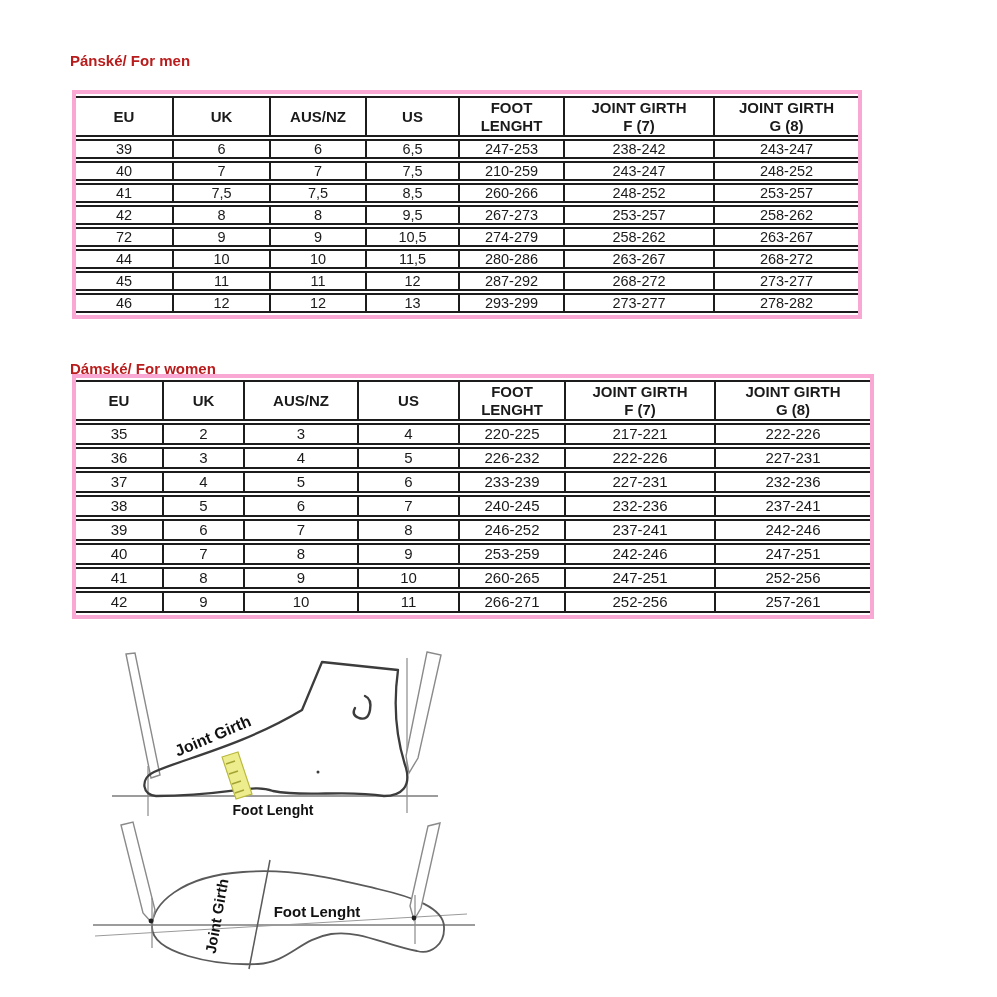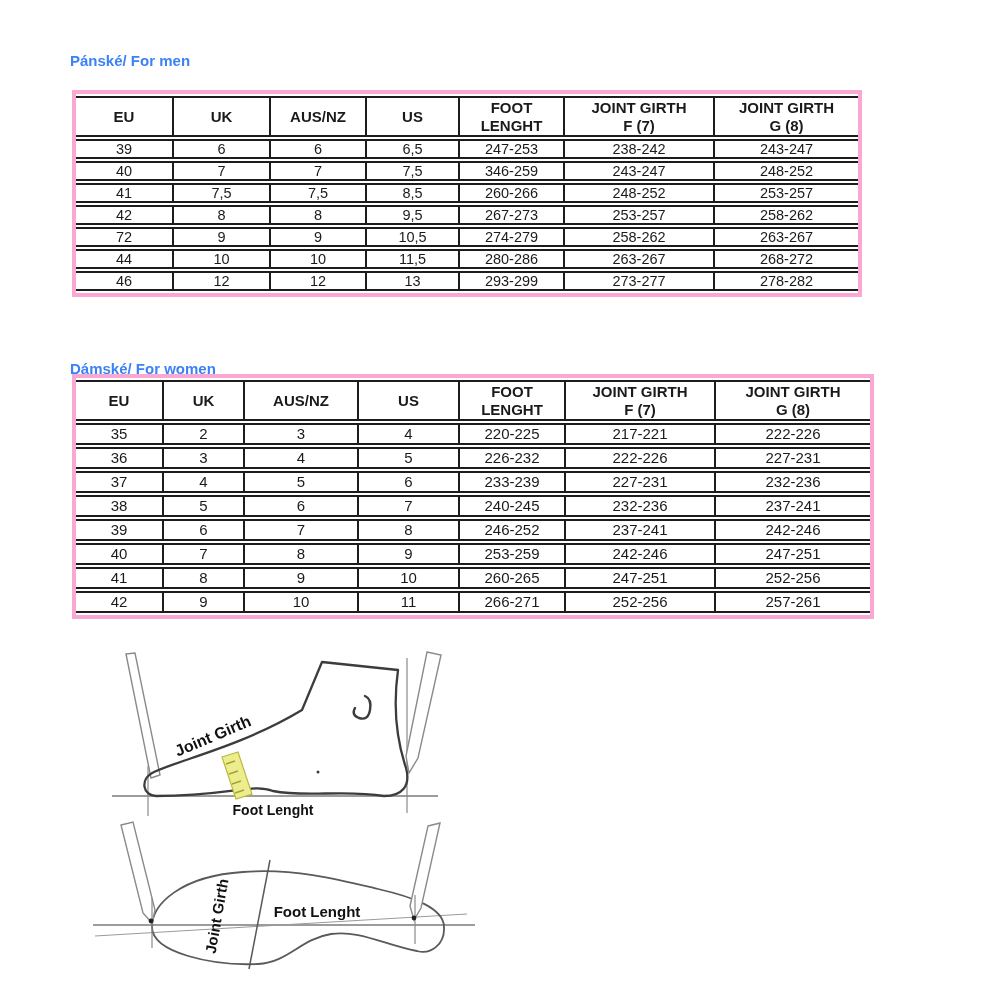--- a/index.html
+++ b/index.html
@@ -9,21 +9,21 @@
     font-family: "Liberation Sans", sans-serif;
     color: #1a1a1a;
     position: relative;
     overflow: hidden;
   }
   .section-title {
     position: absolute;
     left: 70px;
     font-size: 15px;
     font-weight: bold;
-    color: #3b82f6;
+    color: #b91c1c;
     white-space: nowrap;
   }
   #title-men   { top: 52px; }
   #title-women { top: 331px; margin-top: 29px; }
 
   table.size-table {
     position: absolute;
     left: 72px;
     border-collapse: separate;
     border-spacing: 0 2px;
@@ -139,21 +139,21 @@
         <td>6,5</td>
         <td>247-253</td>
         <td>238-242</td>
         <td>243-247</td>
       </tr>
       <tr>
         <td>40</td>
         <td>7</td>
         <td>7</td>
         <td>7,5</td>
-        <td>346-259</td>
+        <td>210-259</td>
         <td>243-247</td>
         <td>248-252</td>
       </tr>
       <tr>
         <td>41</td>
         <td>7,5</td>
         <td>7,5</td>
         <td>8,5</td>
         <td>260-266</td>
         <td>248-252</td>
@@ -178,20 +178,29 @@
         <td>263-267</td>
       </tr>
       <tr>
         <td>44</td>
         <td>10</td>
         <td>10</td>
         <td>11,5</td>
         <td>280-286</td>
         <td>263-267</td>
         <td>268-272</td>
+      </tr>
+      <tr>
+        <td>45</td>
+        <td>11</td>
+        <td>11</td>
+        <td>12</td>
+        <td>287-292</td>
+        <td>268-272</td>
+        <td>273-277</td>
       </tr>
       <tr>
         <td>46</td>
         <td>12</td>
         <td>12</td>
         <td>13</td>
         <td>293-299</td>
         <td>273-277</td>
         <td>278-282</td>
       </tr>

